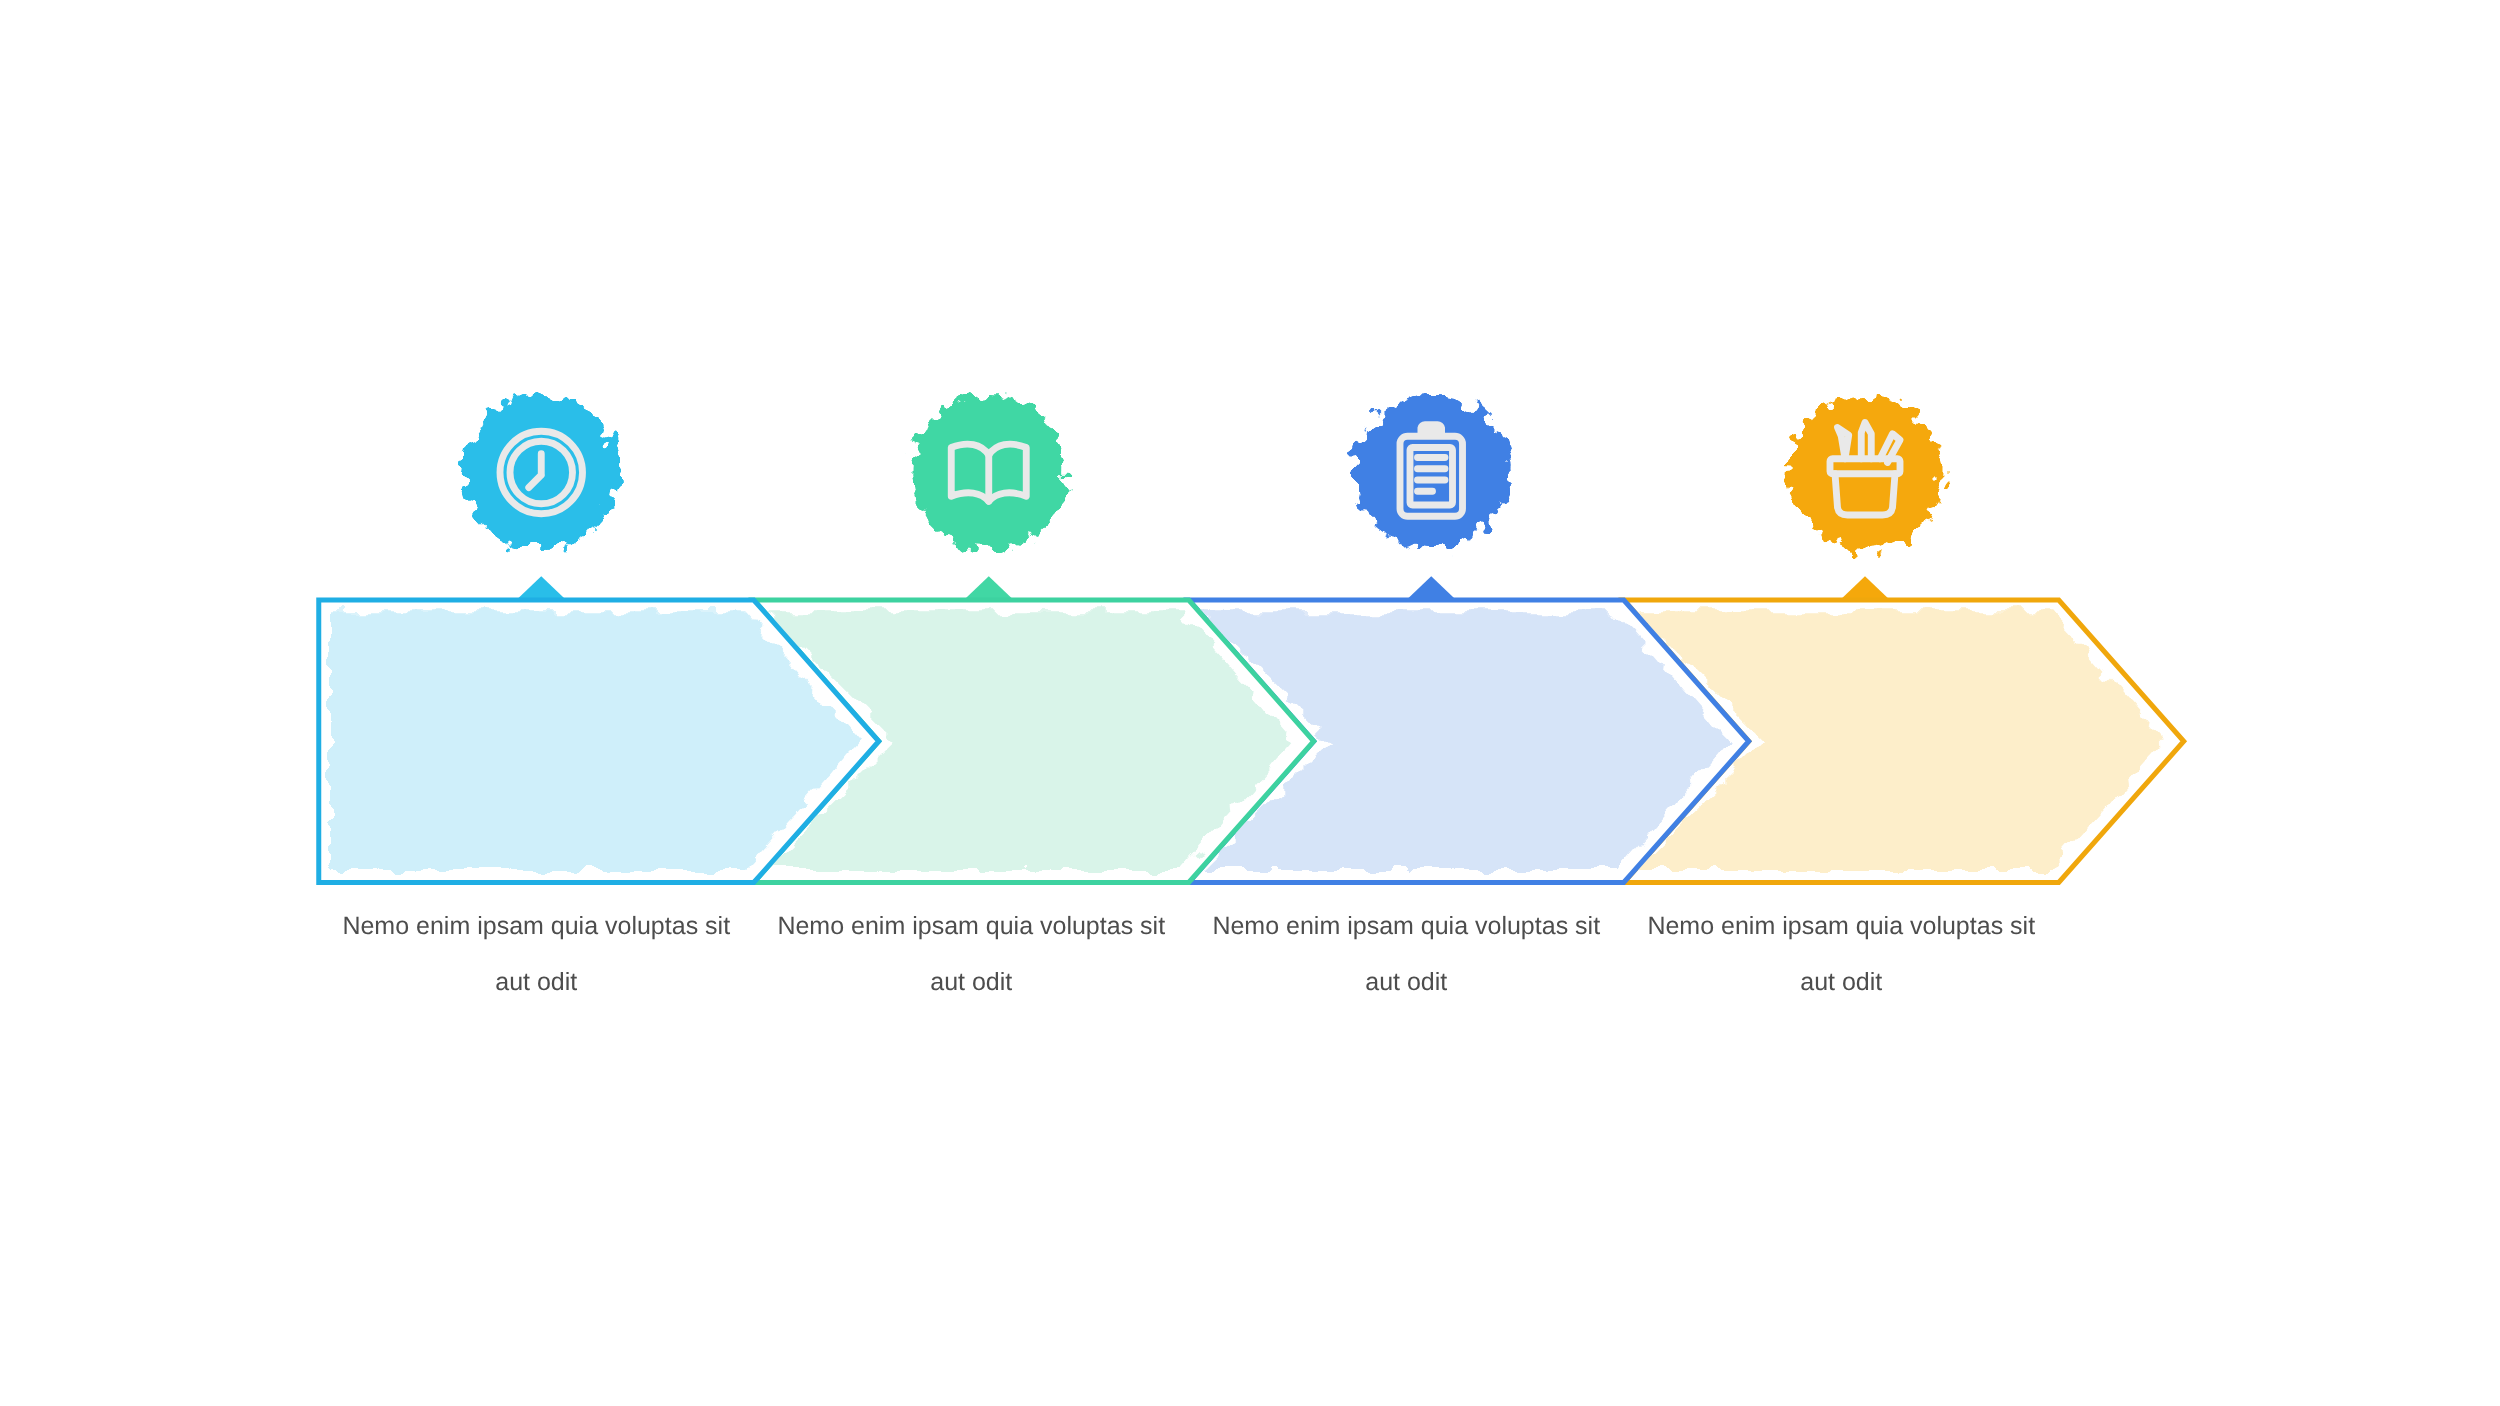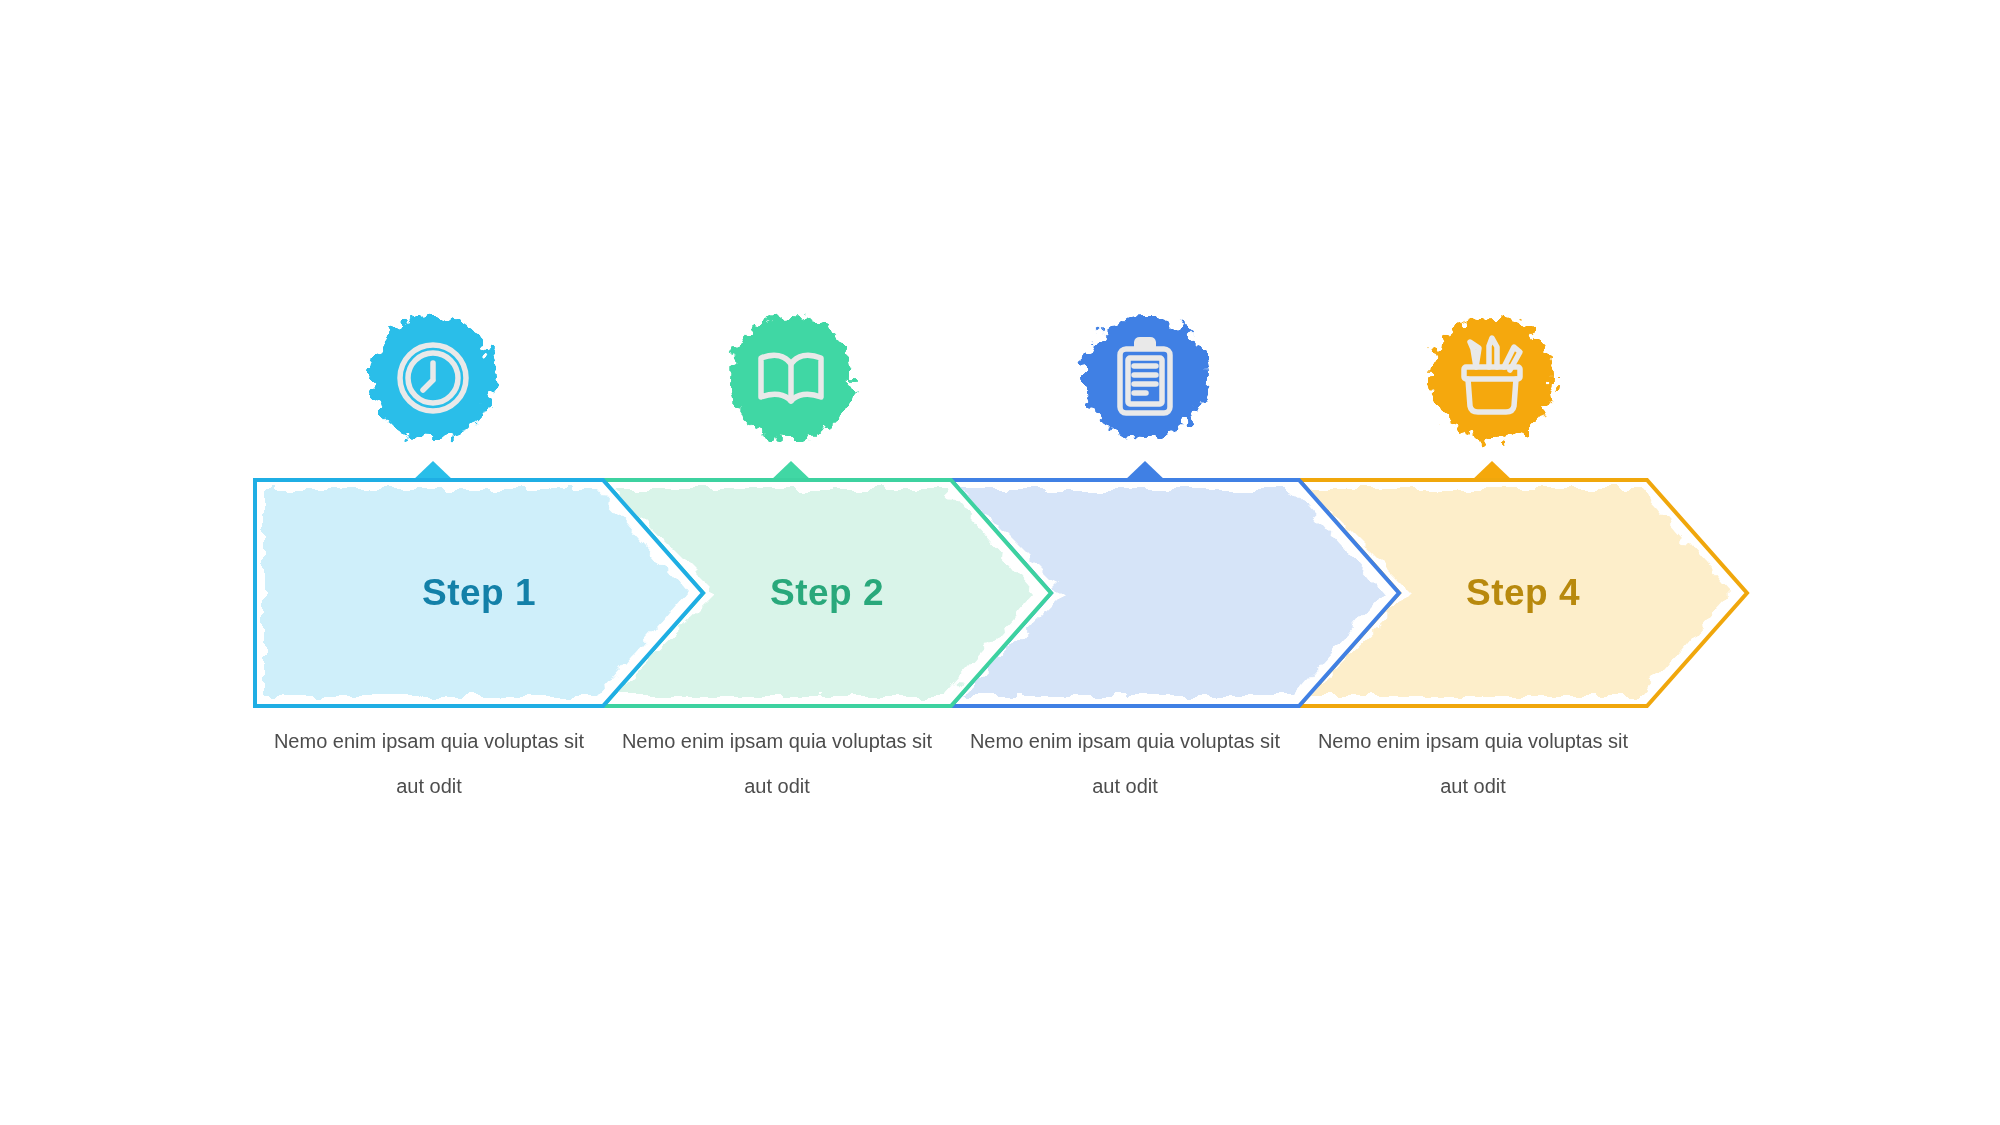--- a/index.html
+++ b/index.html
@@ -110,22 +110,19 @@
       <g transform="translate(1492,380)">
         <path class="glyph" d="M-16,-13 L-19,-31 L-22,-38 L-13,-32 Z"></path>
         <path class="glyph" d="M-3,-13 L-3,-34 L0,-42 L5,-33 L5,-13"></path>
         <path class="glyph" d="M12,-13 L22,-33 L28,-28 L18,-10"></path>
         <rect class="glyph" x="-28" y="-13" width="56" height="12" rx="2"></rect>
         <path class="glyph" d="M-24,-1 L-22,26 Q-21,32 -14,32 L14,32 Q21,32 22,26 L24,-1"></path>
       </g>
     </g>
   </svg>
 
-  <div class="step-label" style="left: 255px; --accent: #1FAEE4; --fill: #CFEFFA; --icon-bg: #29BEE9; --label-color: #1380A8;">Step 1</div>
-  <div class="step-label" style="left: 603px; --accent: #3DD2A0; --fill: #D9F4E9; --icon-bg: #41D7A4; --label-color: #29A87B;">Step 2</div>
-  <div class="step-label" style="left: 1299px; --accent: #F0A70C; --fill: #FDEECA; --icon-bg: #F5A80B; --label-color: #B8890D;">Step 4</div>
 
   <div class="step-desc" style="left:259px">Nemo enim ipsam quia voluptas sit aut odit</div>
   <div class="step-desc" style="left:607px">Nemo enim ipsam quia voluptas sit aut odit</div>
   <div class="step-desc" style="left:955px">Nemo enim ipsam quia voluptas sit aut odit</div>
   <div class="step-desc" style="left:1303px">Nemo enim ipsam quia voluptas sit aut odit</div>
 
 </div>
 
 </body></html>

